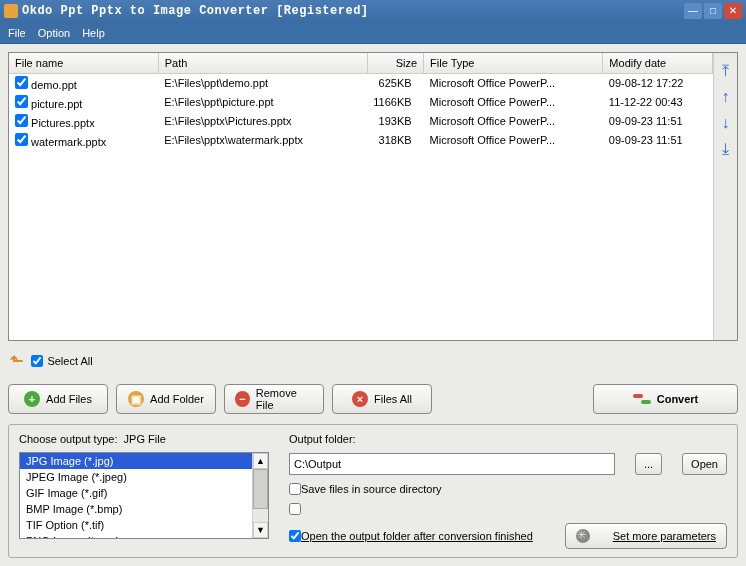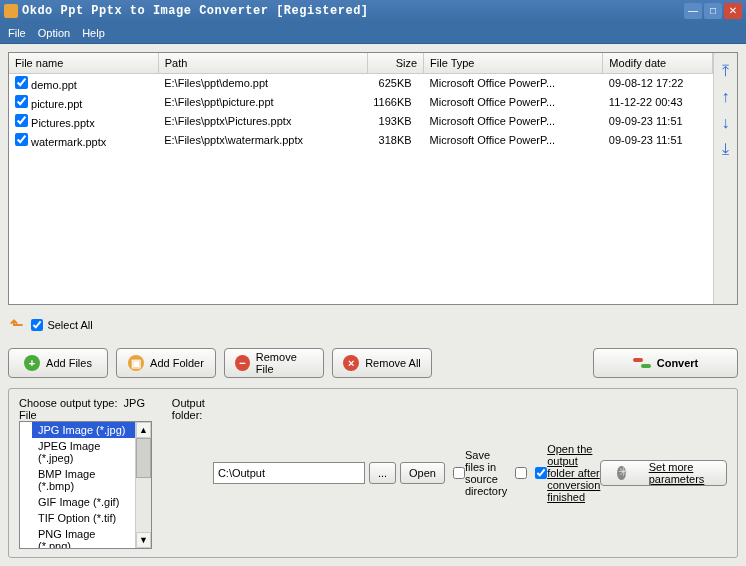--- a/index.html
+++ b/index.html
@@ -39,37 +39,37 @@
 .btn-convert { width: 145px; margin-left: auto; font-weight: bold; }
 .icon-circle { width: 16px; height: 16px; border-radius: 50%; display: flex; align-items: center; justify-content: center; color: #fff; font-size: 11px; font-weight: bold; }
 .ic-green { background: #4aab3a; }
 .ic-orange { background: #e8a33d; }
 .ic-red { background: #d84a3a; }
 .ic-convert { width: 18px; height: 14px; position: relative; }
 .ic-convert::before { content: ""; position: absolute; left: 0; top: 2px; width: 10px; height: 4px; background: #d84a3a; border-radius: 2px; }
 .ic-convert::after { content: ""; position: absolute; right: 0; bottom: 2px; width: 10px; height: 4px; background: #4aab3a; border-radius: 2px; }
 .bottom-panel { background: #ebebe7; border: 1px solid #aaa; border-radius: 3px; padding: 8px 10px; display: flex; gap: 20px; flex: 1; }
 .output-type { width: 250px; display: flex; flex-direction: column; }
-.output-type-label { margin-bottom: 0; }
-.listbox-wrap { border: 1px solid #888; background: #fff; height: 128px; display: flex; padding-left: 12px; }
+.output-type-label { margin-bottom: 7px; }
+.listbox-wrap { border: 1px solid #888; background: #fff; height: 87px; display: flex; }
 .listbox { flex: 1; overflow: hidden; }
 .listbox-item { padding: 2px 6px; }
 .listbox-item.selected { background: #2a5cd8; color: #fff; }
 .listbox-scroll { width: 16px; background: #e8e8e4; border-left: 1px solid #ccc; display: flex; flex-direction: column; }
 .scroll-btn { height: 16px; background: #f4f4f0; border: 1px solid #ccc; text-align: center; font-size: 9px; line-height: 14px; }
 .scroll-thumb { flex: 0 0 40px; background: #d0d0cc; border: 1px solid #aaa; margin: 0; }
 .scroll-track { flex: 1; }
-.output-right { flex: 1; display: flex; flex-direction: row; gap: 8px; }
-.folder-row { display: flex; align-items: center; gap: 4px; justify-content: center; }
+.output-right { flex: 1; display: flex; flex-direction: column; gap: 8px; }
+.folder-row { display: flex; align-items: center; gap: 20px; justify-content: center; }
 .folder-input { flex: 1; height: 22px; border: 1px solid #888; padding: 0 4px; background: #fff; }
 .small-btn { height: 22px; padding: 0 8px; background: linear-gradient(to bottom, #fdfdfd, #e4e4e0); border: 1px solid #888; border-radius: 3px; }
 .check-row { display: flex; align-items: center; gap: 0; }
 .check-row input { width: 12px; height: 12px; }
 .bottom-right-row { display: flex; align-items: center; justify-content: space-between; text-decoration: underline; }
-.more-params { height: 26px; padding: 0 16px; background: linear-gradient(to bottom, #fdfdfd, #e4e4e0); border: 1px solid #888; border-radius: 4px; display: flex; align-items: center; gap: 23px; }
+.more-params { height: 26px; padding: 0 10px; background: linear-gradient(to bottom, #fdfdfd, #e4e4e0); border: 1px solid #888; border-radius: 4px; display: flex; align-items: center; gap: 23px; }
 .gear-icon { width: 14px; height: 14px; border-radius: 50%; background: #888; position: relative; }
 .gear-icon::after { content: "✳"; position: absolute; left: 1px; top: -1px; color: #ddd; font-size: 12px; }
 </style>
 </head>
 <body>
 
 <div class="titlebar">
   <div class="titlebar-icon"></div>
   <div class="titlebar-text">Okdo Ppt Pptx to Image Converter [Registered]</div>
   <div class="win-buttons">
@@ -154,39 +154,39 @@
     <div class="btn btn-wide">
       <span class="icon-circle ic-orange">▣</span>
       <span>Add Folder</span>
     </div>
     <div class="btn btn-wide">
       <span class="icon-circle ic-red">−</span>
       <span>Remove File</span>
     </div>
     <div class="btn btn-wide">
       <span class="icon-circle ic-red">×</span>
-      <span>Remove All</span>
+      <span>Files All</span>
     </div>
     <div class="btn btn-convert">
       <span class="ic-convert"></span>
       <span>Convert</span>
     </div>
   </div>
 
   <div class="bottom-panel">
     <div class="output-type">
       <div class="output-type-label">
         <span>Choose output type:</span>&nbsp;&nbsp;<span>JPG File</span>
       </div>
       <div class="listbox-wrap">
         <div class="listbox" id="listbox">
             <div class="listbox-item selected">JPG Image (*.jpg)</div>
             <div class="listbox-item">JPEG Image (*.jpeg)</div>
+            <div class="listbox-item">GIF Image (*.gif)</div>
             <div class="listbox-item">BMP Image (*.bmp)</div>
-            <div class="listbox-item">GIF Image (*.gif)</div>
             <div class="listbox-item">TIF Option (*.tif)</div>
             <div class="listbox-item">PNG Image (*.png)</div>
             <div class="listbox-item">EMF Image (*.emf)</div>
           </div>
         <div class="listbox-scroll">
           <div class="scroll-btn">▲</div>
           <div class="scroll-thumb"></div>
           <div class="scroll-track"></div>
           <div class="scroll-btn">▼</div>
         </div>

